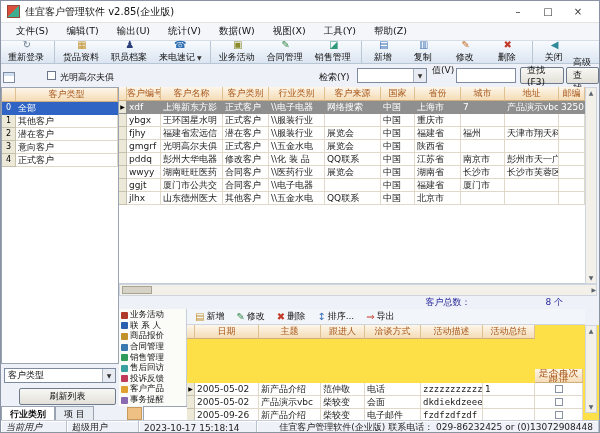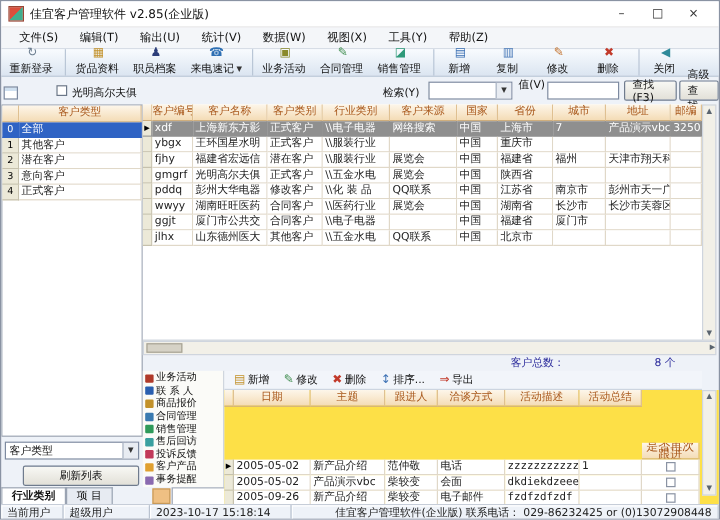--- a/index.html
+++ b/index.html
@@ -516,20 +516,20 @@
           </div>
       </div>
       </div>
   </div>
   <div class="abs vscroll" style="left:584px;top:324px;height:88px;">
     <span class="sb-arrow">▲</span>
     <span class="sb-arrow">▼</span>
   </div>
 
   <div class="abs statusbar">
-    <span class="seg" style="width:52px;">当前用户</span>
+    <span class="seg" style="width:66px;font-style:italic;">当前用户</span>
     <span class="seg" style="width:72px;">超级用户</span>
     <span class="seg" style="width:118px;">2023-10-17 15:18:14</span>
     <span class="seg grow">佳宜客户管理软件(企业版) 联系电话： 029-86232425 or (0)13072908448</span>
   </div>
 
 
 </div>
 
 </body></html>

